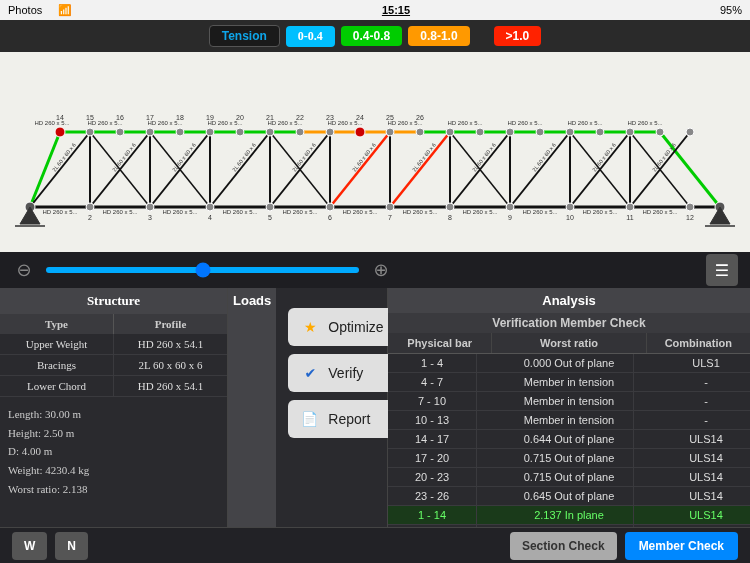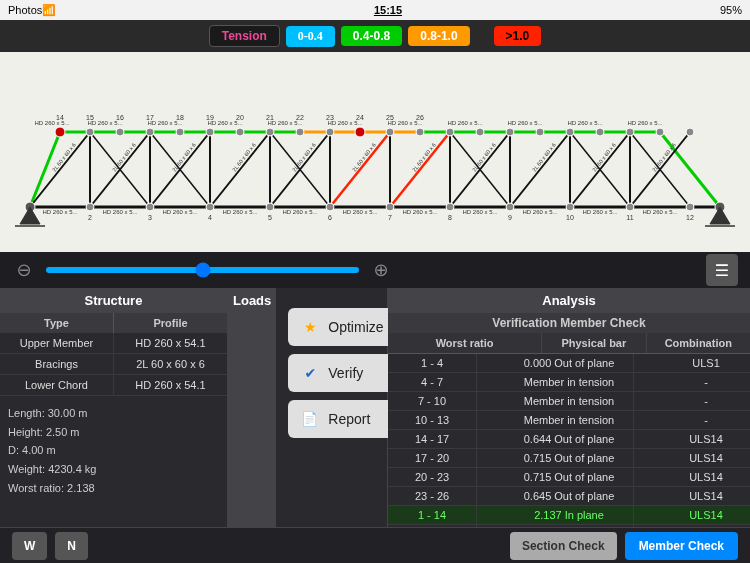--- a/index.html
+++ b/index.html
@@ -9,45 +9,45 @@
     #status-bar {
       background: #f2f2f2;
       height: 20px;
       display: flex;
       align-items: center;
       justify-content: space-between;
       padding: 0 8px;
       font-size: 11px;
       font-weight: 500;
     }
-    .status-left { display: flex; align-items: center; gap: 0; }
+    .status-left { display: flex; align-items: center; gap: 16px; }
     .status-center { font-weight: 600; text-decoration: underline; }
     .status-right { font-weight: 500; }
 
     
     #legend-bar {
       background: #2a2a2a;
       height: 32px;
       display: flex;
       align-items: center;
       justify-content: center;
       gap: 6px;
     }
     .legend-item {
       padding: 3px 12px;
       border-radius: 4px;
       font-size: 12px;
       font-weight: 600;
       color: white;
     }
-    .legend-tension { background: #1a1a1a; border: 1px solid #555; color: #ec4899; }
+    .legend-tension { background: #1a1a1a; border: 1px solid #555; color: #0ea5e9; }
     .legend-0-04 { background: #00bfff; color: white; font-family: Liberation Serif, serif; }
     .legend-04-08 { background: #00cc00; color: white; }
     .legend-08-10 { background: #ff9900; color: white; }
-    .legend-gt-10 { background: #ff2200; color: #000000; margin-left: 18px; }
+    .legend-gt-10 { background: #ff2200; color: #ffffff; margin-left: 18px; }
 
     
     #truss-area {
       background: #f5f5f0;
       height: 200px;
       position: relative;
       overflow: hidden;
     }
 
     
@@ -92,20 +92,21 @@
       overflow: hidden;
     }
 
     
     #structure-panel {
       width: 228px;
       background: #2a2a2e;
       border-right: 1px solid #444;
       padding: 0;
       flex-shrink: 0;
+      font-family: Liberation Serif, serif;
     }
     .panel-header {
       background: #444448;
       text-align: center;
       padding: 5px;
       font-size: 13px;
       font-weight: 600;
       color: white;
     }
     .sub-header-row {
@@ -500,21 +501,21 @@
 
   <div id="content-row">
 
     <div id="structure-panel">
       <div class="panel-header">Structure</div>
       <div class="sub-header-row">
         <div class="sub-header">Type</div>
         <div class="sub-header">Profile</div>
       </div>
       <div class="data-row">
-        <div class="data-cell">Upper Member</div>
+        <div class="data-cell">Upper Weight</div>
         <div class="data-cell">HD 260 x 54.1</div>
       </div>
       <div class="data-row">
         <div class="data-cell">Bracings</div>
         <div class="data-cell">2L 60 x 60 x 6</div>
       </div>
       <div class="data-row">
         <div class="data-cell">Lower Chord</div>
         <div class="data-cell">HD 260 x 54.1</div>
       </div>
@@ -542,22 +543,22 @@
           <span class="btn-icon">📄</span>
           <span>Report</span>
         </button>
       </div>
     </div>
 
     <div id="analysis-panel">
       <div class="analysis-header">Analysis</div>
       <div class="verification-header">Verification Member Check</div>
       <div class="analysis-col-headers">
+        <div class="analysis-col">Physical bar</div>
         <div class="analysis-col" style="flex:1.5">Worst ratio</div>
-        <div class="analysis-col">Physical bar</div>
         <div class="analysis-col">Combination</div>
       </div>
       <div class="analysis-rows">
 
       <div class="analysis-data-row">
       <div class="analysis-data-cell">1 - 4</div>
       <div class="analysis-data-cell" style="flex:1.5">0.000 Out of plane</div>
       <div class="analysis-data-cell">ULS1</div>
     </div>
           <div class="analysis-data-row">

